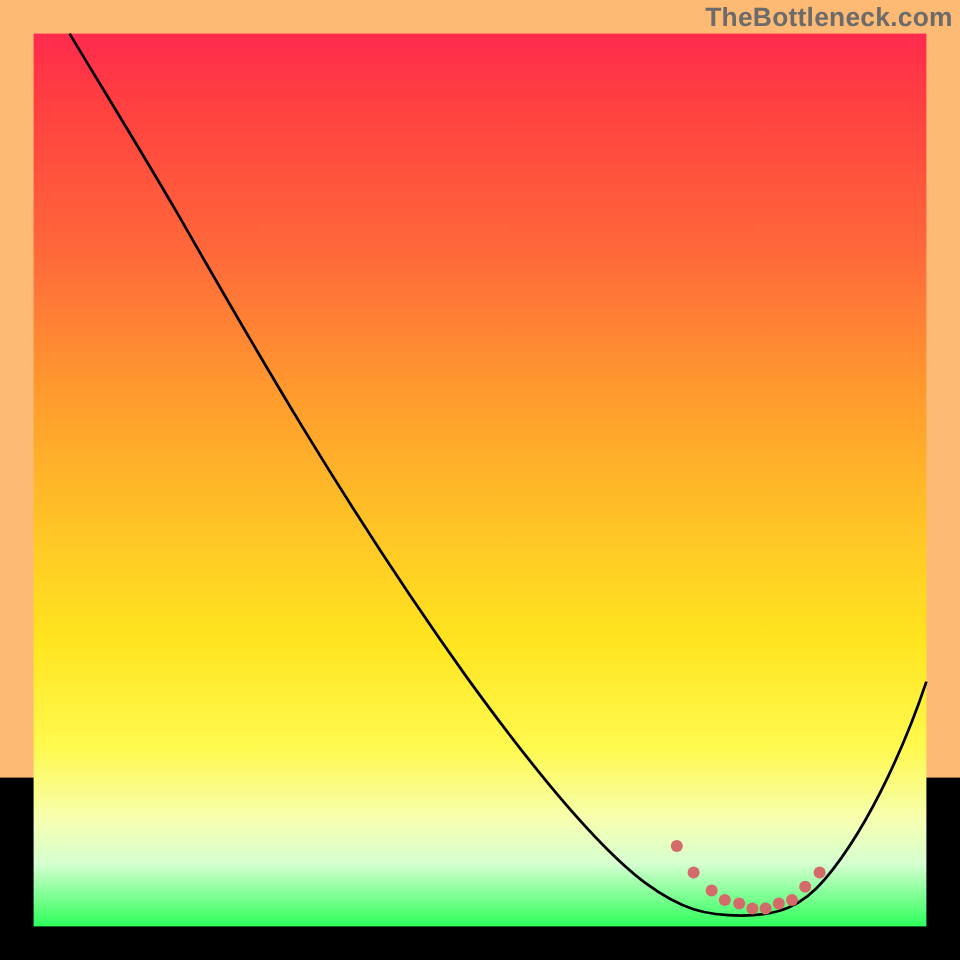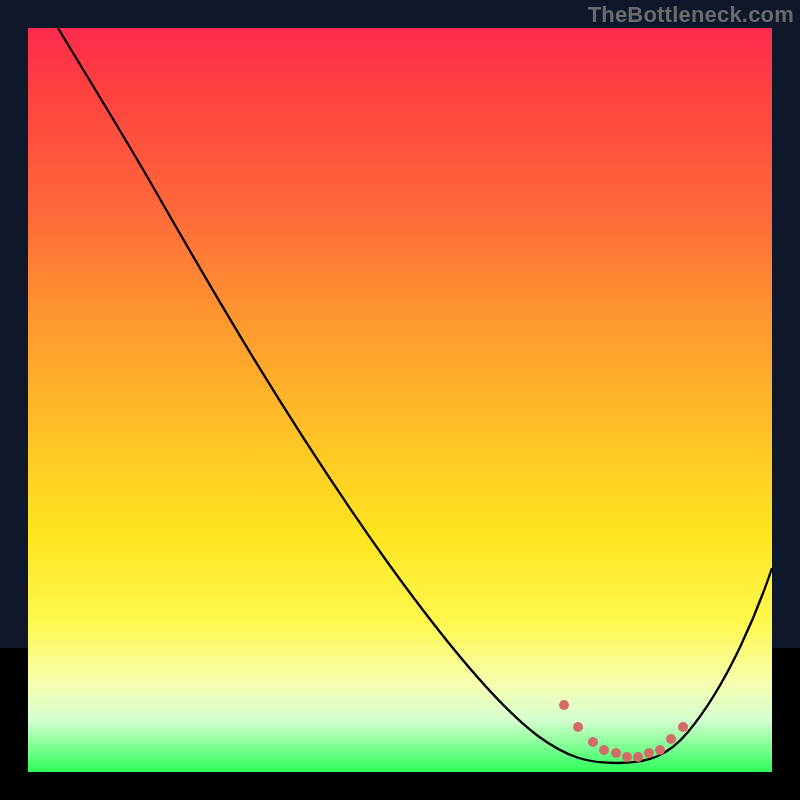--- a/index.html
+++ b/index.html
@@ -10,21 +10,21 @@
     background: #000;
     overflow: hidden;
     font-family: Arial, Helvetica, sans-serif;
   }
   .frame {
     position: absolute;
     left: 0;
     top: 0;
     width: 800px;
     height: 648px;
-    background: #0f172a;
+    background: #fdba74;
   }
   .plot-area {
     position: absolute;
     left: 28px;
     top: 28px;
     width: 744px;
     height: 744px;
     background: linear-gradient(
       to bottom,
       #ff2a4d 0%,

